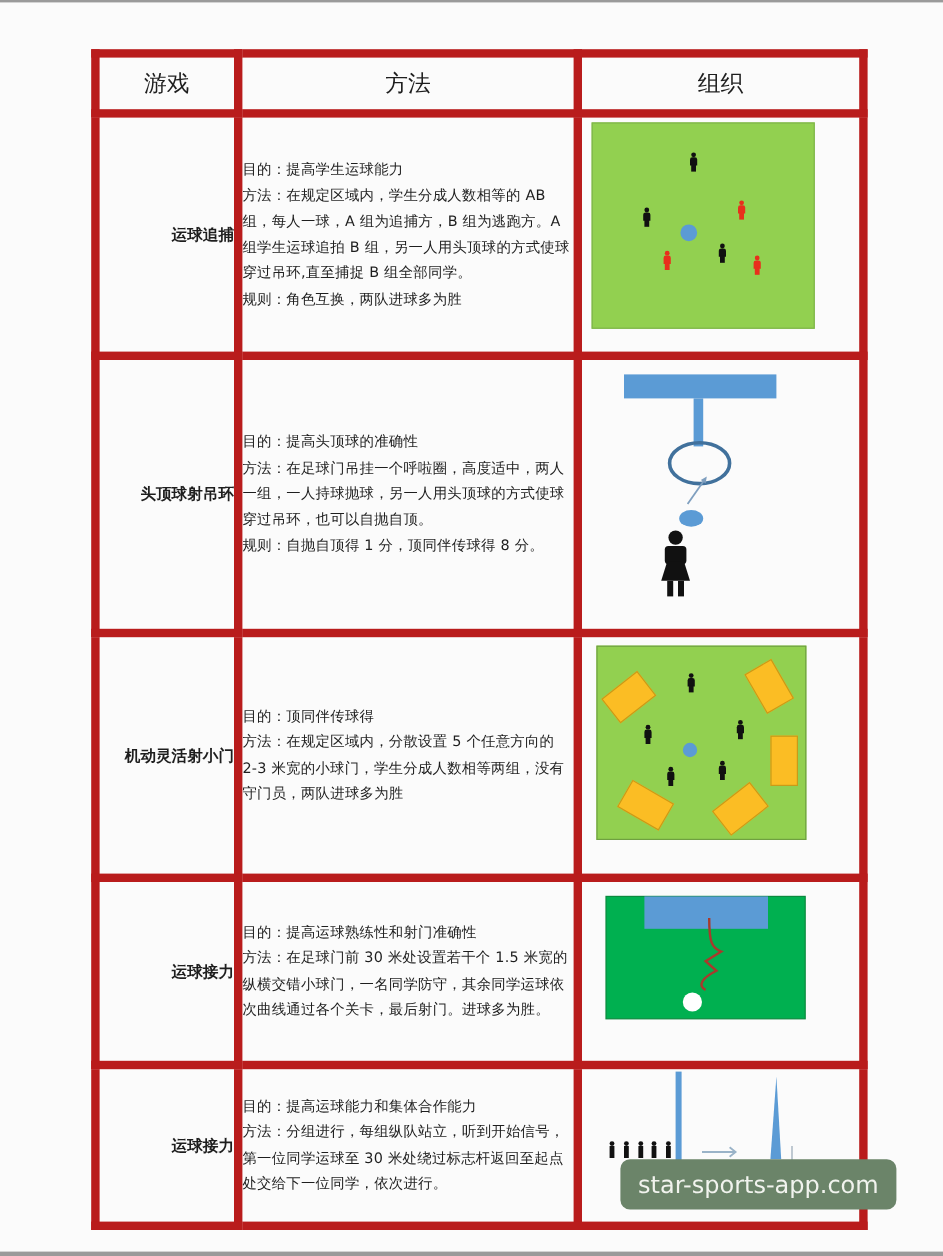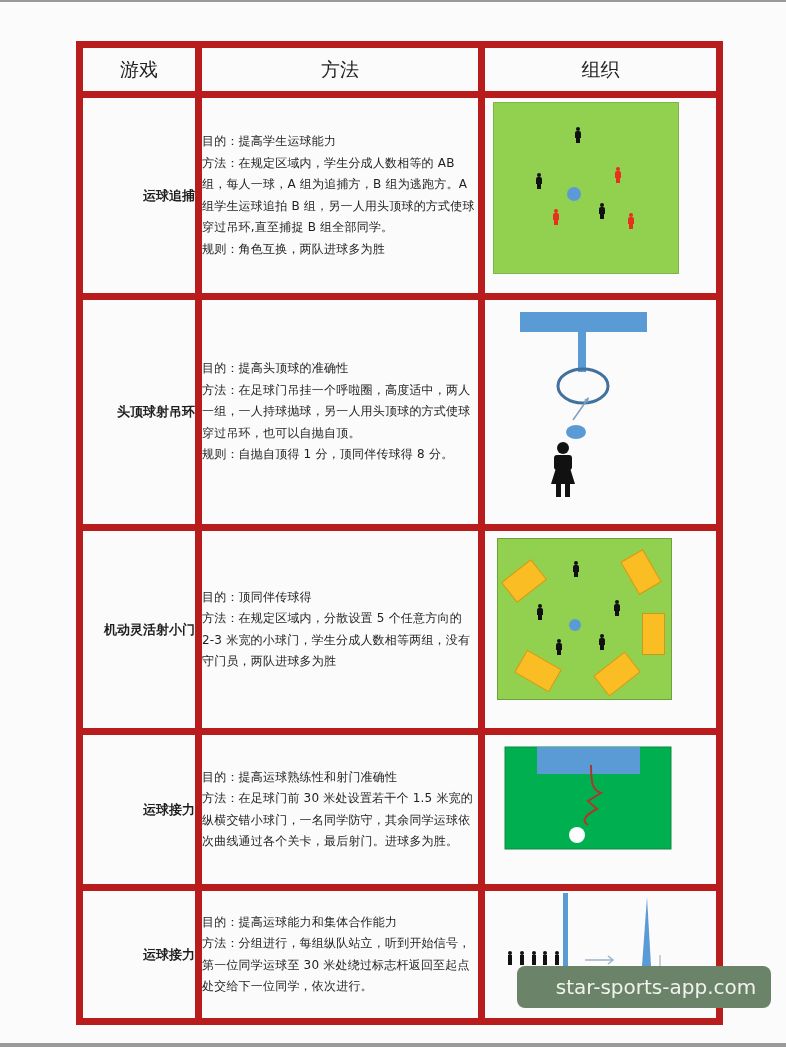--- a/index.html
+++ b/index.html
@@ -28,21 +28,21 @@
   .person { position:absolute; width:6px; height:16px; }
   .person .head { position:absolute; left:1px; top:0; width:4px; height:4px; border-radius:50%; background:currentColor; }
   .person .body { position:absolute; left:0; top:4px; width:6px; height:7px; border-radius:2px 2px 0 0; background:currentColor; }
   .person .legs { position:absolute; left:1px; top:10px; width:4px; height:6px; background:currentColor; }
   .ball { position:absolute; border-radius:50%; background:#5b9bd5; }
   .goal { position:absolute; background:#fbbd24; border:1px solid #c99b18; }
   .watermark {
     position:absolute; left:517px; top:966px; width:230px; height:42px;
     background:#6b8469; border-radius:8px; color:#f1f3ee;
     font-family:"DejaVu Sans",sans-serif; font-size:20px;
-    display:flex; align-items:center; justify-content:center;padding-left:24px;
+    display:flex; align-items:center; justify-content:center;
   }
 </style>
 </head>
 <body>
 
 <div class="topline"></div>
 
 <table class="main">
   <colgroup>
     <col style="width:119px">

